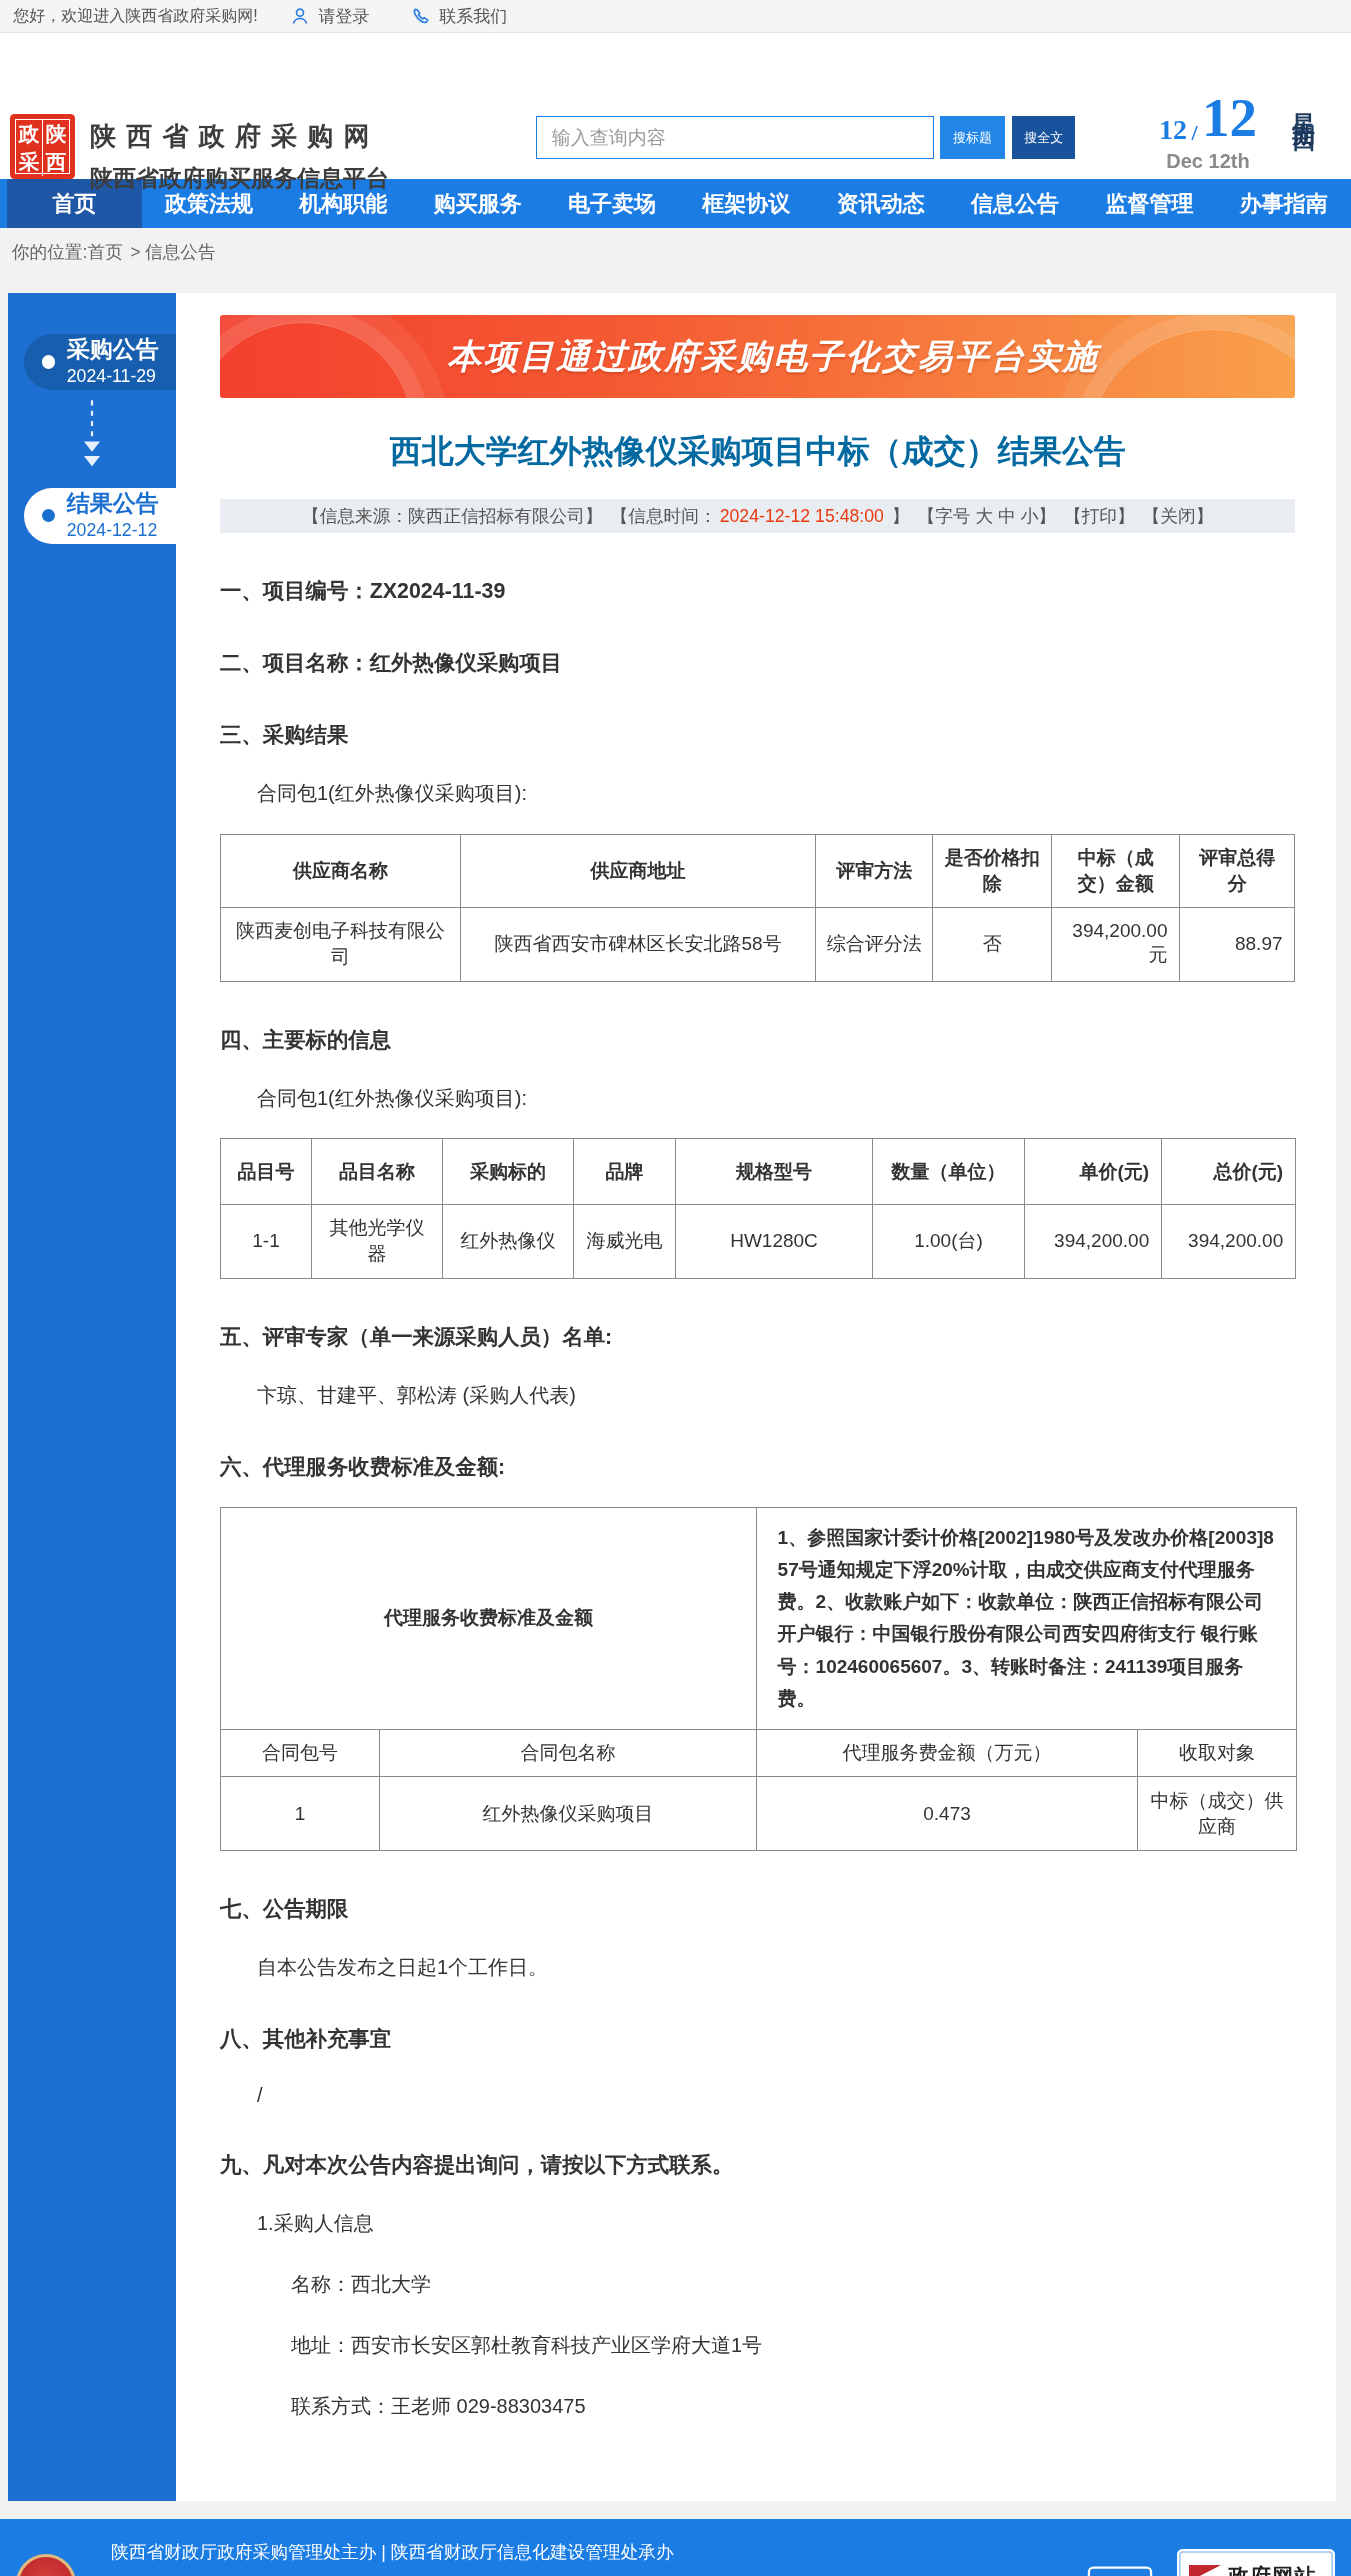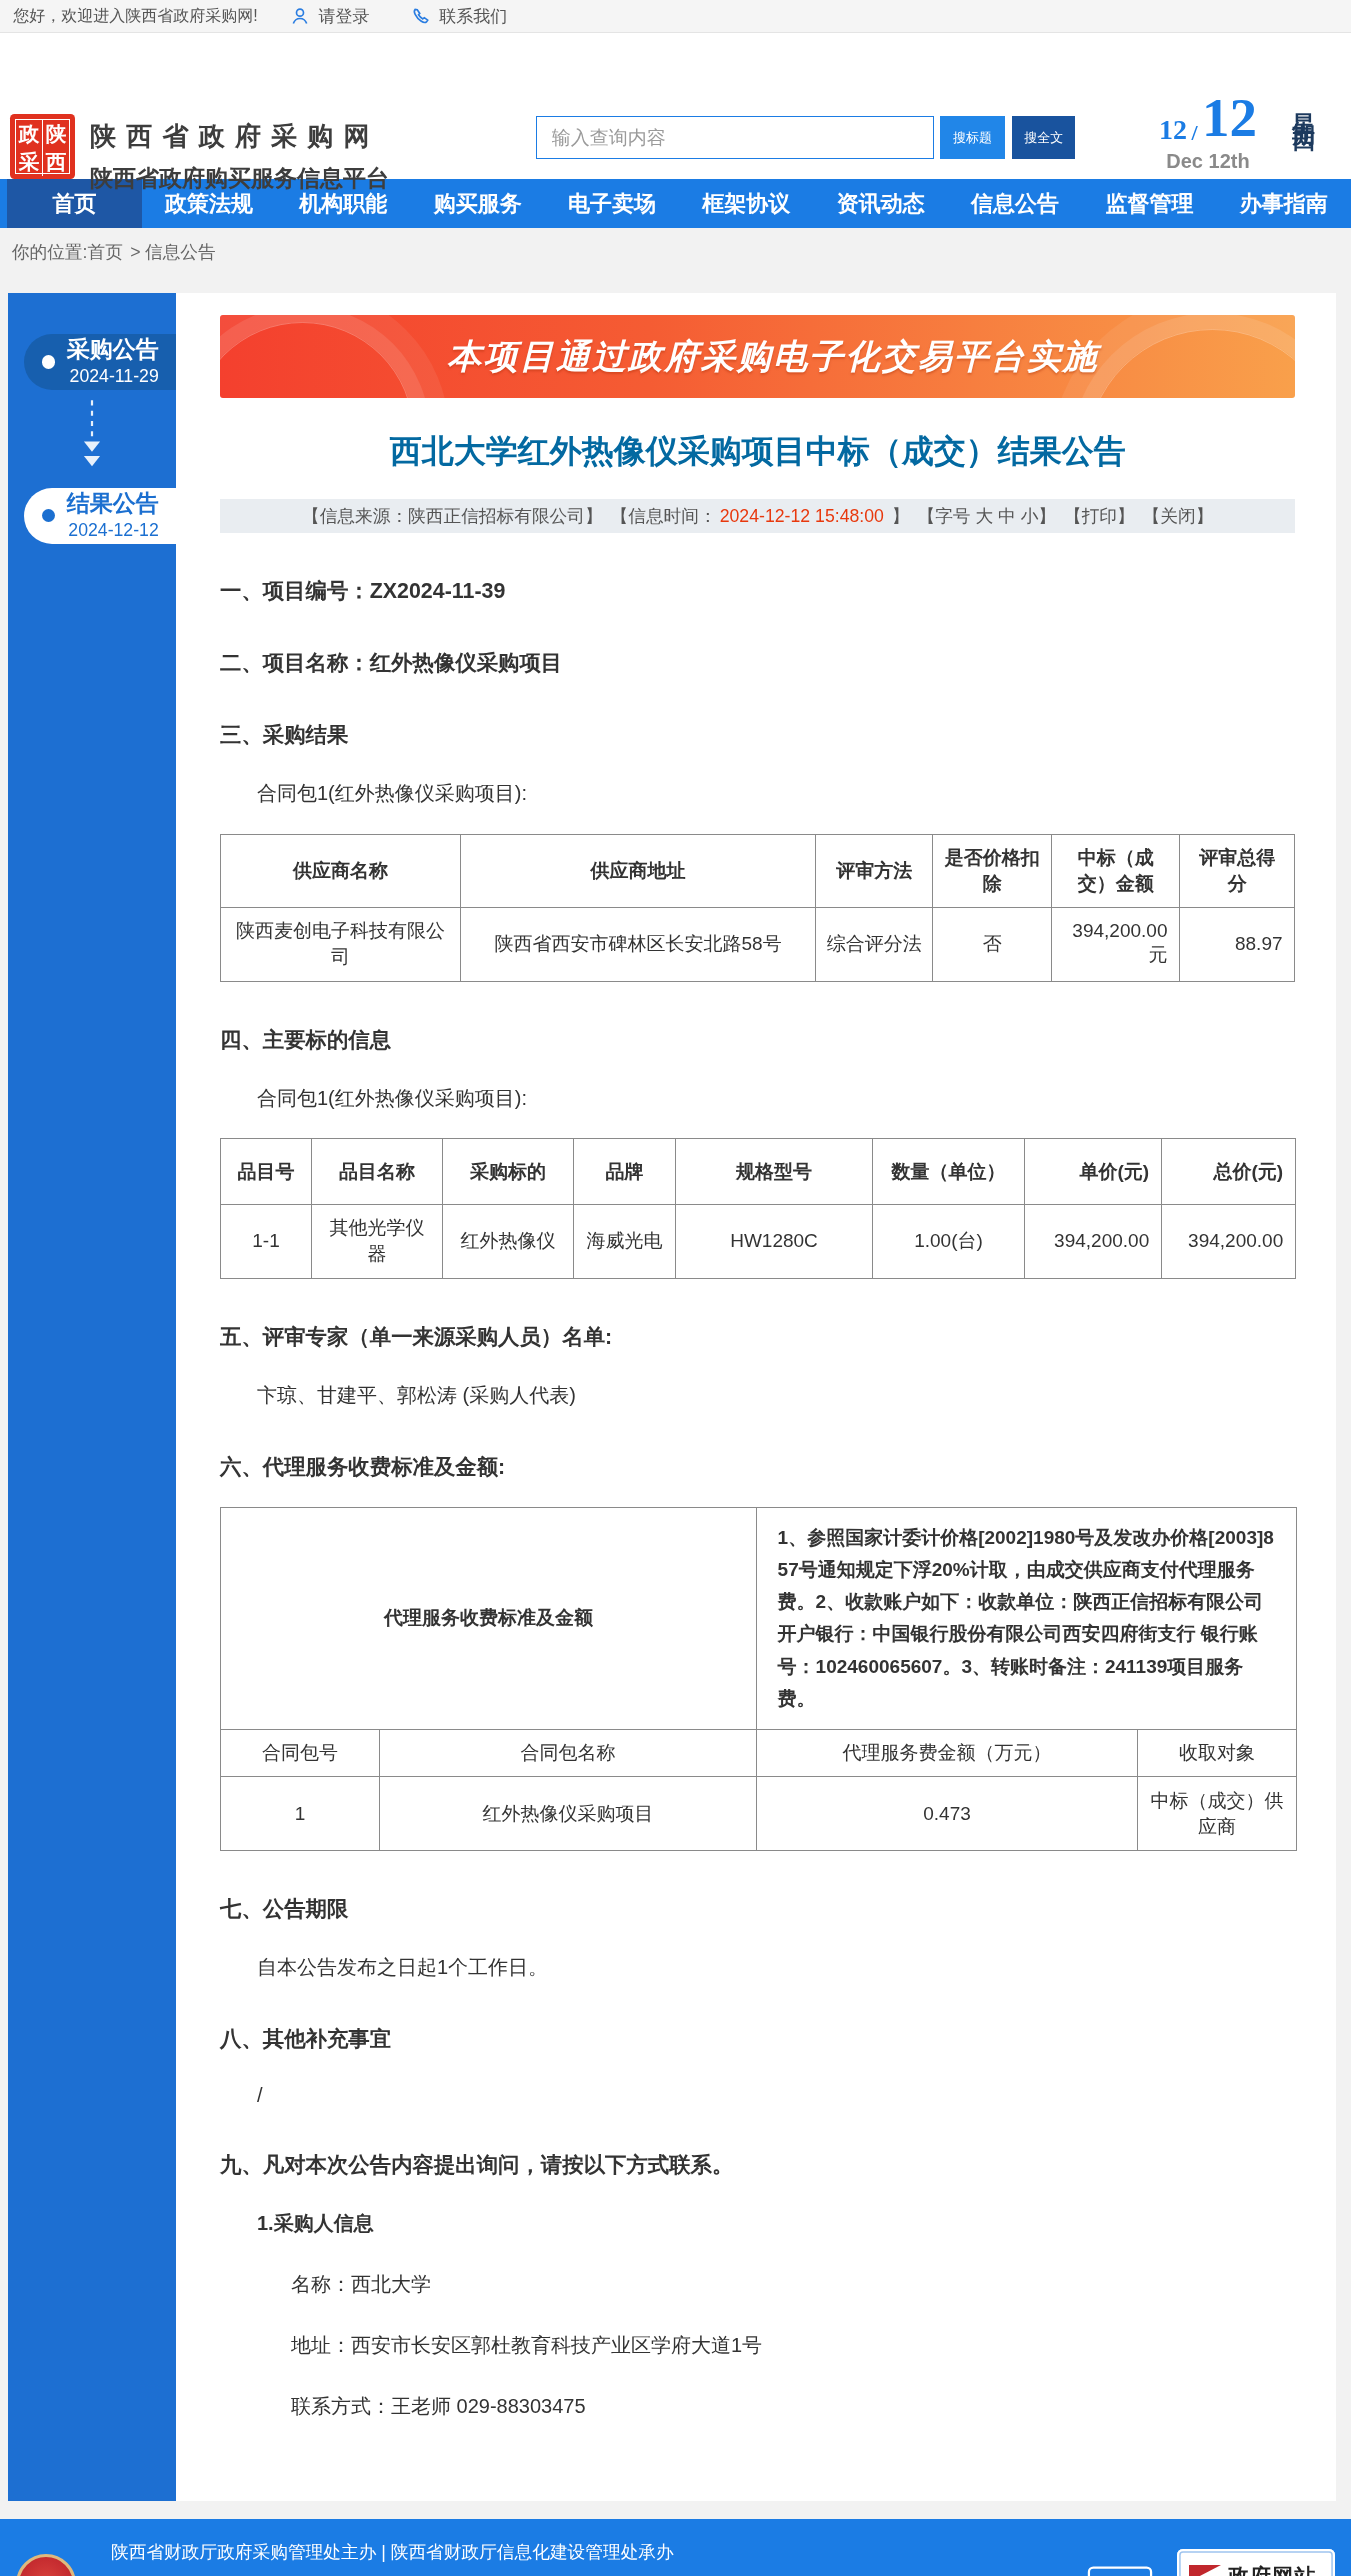--- a/index.html
+++ b/index.html
@@ -50,21 +50,21 @@
 
   
   .crumbbar { height:48px; background:#f2f2f2; display:flex; align-items:center; padding-left:11.8px; }
   .crumbbar, .crumbbar a { font-size:17.7px; color:#666; text-decoration:none; }
   .crumbbar .sep { margin:0 4.4px 0 7.4px; }
 
   
   .main { height:2243px; display:flex; align-items:stretch; padding:17px 14.7px 18.4px 8px; overflow:hidden; }
   .sidebar { width:168px; background:#1d6fd2; flex:none; }
   .step { margin-left:16px; height:56px; border-radius:29.5px 0 0 29.5px; display:flex;
-    align-items:center; padding-left:17.7px; gap:11.8px; cursor:pointer;text-align:right; }
+    align-items:center; padding-left:17.7px; gap:11.8px; cursor:pointer; }
   .step1 { margin-top:41px; background:#175fae; }
   .step .dot { width:13.3px; height:13.3px; border-radius:50%; background:#fff; flex:none; }
   .step .t1 { font-size:23px; font-weight:bold; color:#fff; line-height:1.1; }
   .step .t2 { font-size:17.7px; color:#fff; margin-top:3.7px; }
   .step.active { background:#fff; margin-top:0; }
   .step.active .dot { background:#1b6fd0; }
   .step.active .t1, .step.active .t2 { color:#1b6fd0; }
   .arrow-wrap { height:83px; display:flex; justify-content:center; align-items:center; margin:7.4px 0; }
 
   .panel { flex:1; background:#fff; padding:0 41px 44px 44px; overflow:hidden; }
@@ -96,21 +96,21 @@
   .t1 th { height:66px; } .t1 td { height:44px; }
   .t2 th { height:66px; } .t2 td { height:44px; }
   .num { text-align:right; padding-right:11.8px; }
   .t3 .fee-label { font-weight:bold; }
   .t3 .fee-note { font-weight:bold; text-align:left; line-height:1.7; padding:13.3px 20.6px; }
   .t3 .hcell { font-weight:normal; height:41px; }
   .t3 td.data { height:37px; }
 
   .contacts { margin-top:31px; padding-left:37px; font-size:20px; }
   .contacts .cg { margin-top:34px; }
-  .contacts .cg:first-child { margin-top:0;font-weight:bold; }
+  .contacts .cg:first-child { margin-top:0; }
   .contacts .cl { margin-top:34px; padding-left:34px; }
 
   
   .footer { height:103px; background:#1b7ce4; position:relative; }
   .emblem { position:absolute; left:16px; top:35px; width:60px; height:60px; border-radius:50%;
     background:radial-gradient(circle at 50% 45%, #d8413c 0%, #c1272d 70%);
     border:3.7px solid #dfb97e; }
   .footer-text { position:absolute; left:111px; top:20.6px; color:#fff; font-size:17.7px; }
   .f-icon { position:absolute; left:1083px; top:44px; }
   .gov-badge { position:absolute; left:1177px; top:29.5px; width:158px; height:55px; background:#fff;

